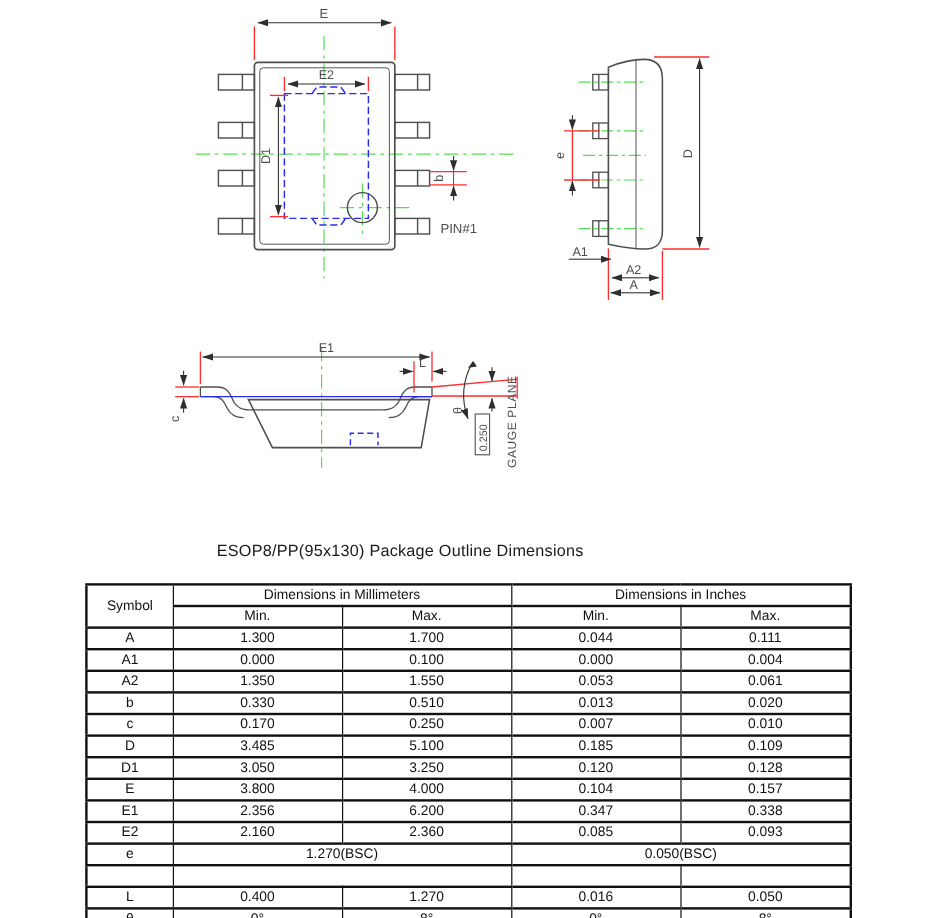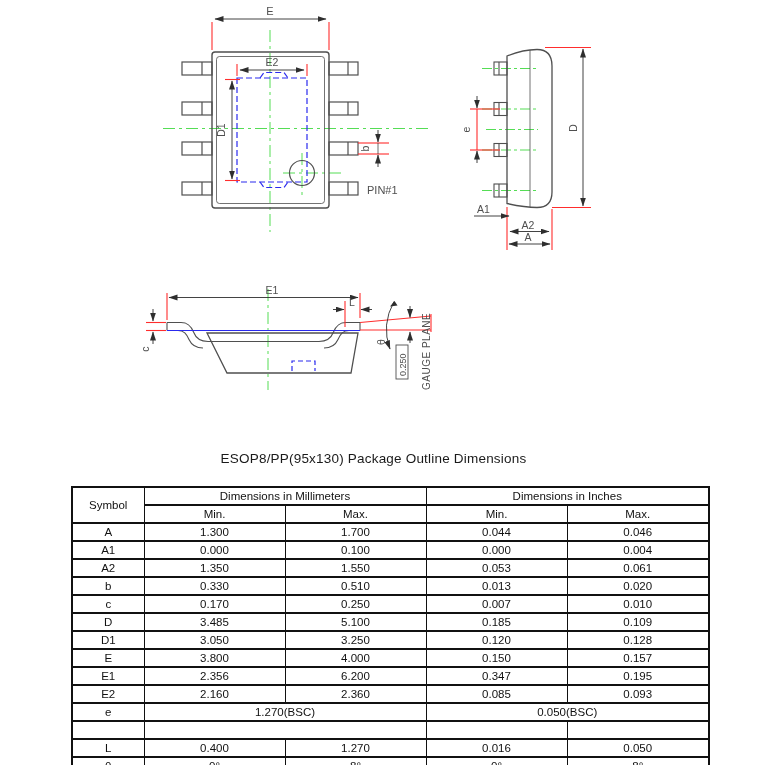--- a/index.html
+++ b/index.html
@@ -3,21 +3,21 @@
 <meta charset="utf-8">
 <style>
   html,body{margin:0;padding:0;}
   body{
     width:777px;height:765px;position:relative;background:#ffffff;
     font-family:"Liberation Sans", sans-serif;color:#1a1a1a;overflow:hidden;
   }
   #drawing-svg{position:absolute;left:0;top:0;}
   #doc-title{
     position:absolute;left:0;top:451px;width:667px;text-align:center;
-    font-size:13.5px;color:#1a1a1a;letter-spacing:0.2px;padding-left:40px;
+    font-size:13.5px;color:#1a1a1a;letter-spacing:0.2px;
   }
   #dim-table{
     position:absolute;left:71px;top:486px;width:637px;
     border-collapse:collapse;table-layout:fixed;
     font-size:11.5px;color:#111;
   }
   #dim-table th,#dim-table td{
     border:1px solid #111;border-top-width:2px;border-bottom-width:2px;
     padding:0;height:16px;line-height:16px;text-align:center;
     font-weight:normal;overflow:hidden;white-space:nowrap;
@@ -239,21 +239,21 @@
       <th>Min.</th>
       <th>Max.</th>
     </tr>
   </thead>
   <tbody>
       <tr>
         <td>A</td>
         <td>1.300</td>
         <td>1.700</td>
         <td>0.044</td>
-        <td>0.046</td>
+        <td>0.111</td>
       </tr>
       <tr>
         <td>A1</td>
         <td>0.000</td>
         <td>0.100</td>
         <td>0.000</td>
         <td>0.004</td>
       </tr>
       <tr>
         <td>A2</td>
@@ -287,29 +287,29 @@
         <td>D1</td>
         <td>3.050</td>
         <td>3.250</td>
         <td>0.120</td>
         <td>0.128</td>
       </tr>
       <tr>
         <td>E</td>
         <td>3.800</td>
         <td>4.000</td>
-        <td>0.150</td>
+        <td>0.104</td>
         <td>0.157</td>
       </tr>
       <tr>
         <td>E1</td>
         <td>2.356</td>
         <td>6.200</td>
         <td>0.347</td>
-        <td>0.195</td>
+        <td>0.338</td>
       </tr>
       <tr>
         <td>E2</td>
         <td>2.160</td>
         <td>2.360</td>
         <td>0.085</td>
         <td>0.093</td>
       </tr>
       <tr>
         <td>e</td>

